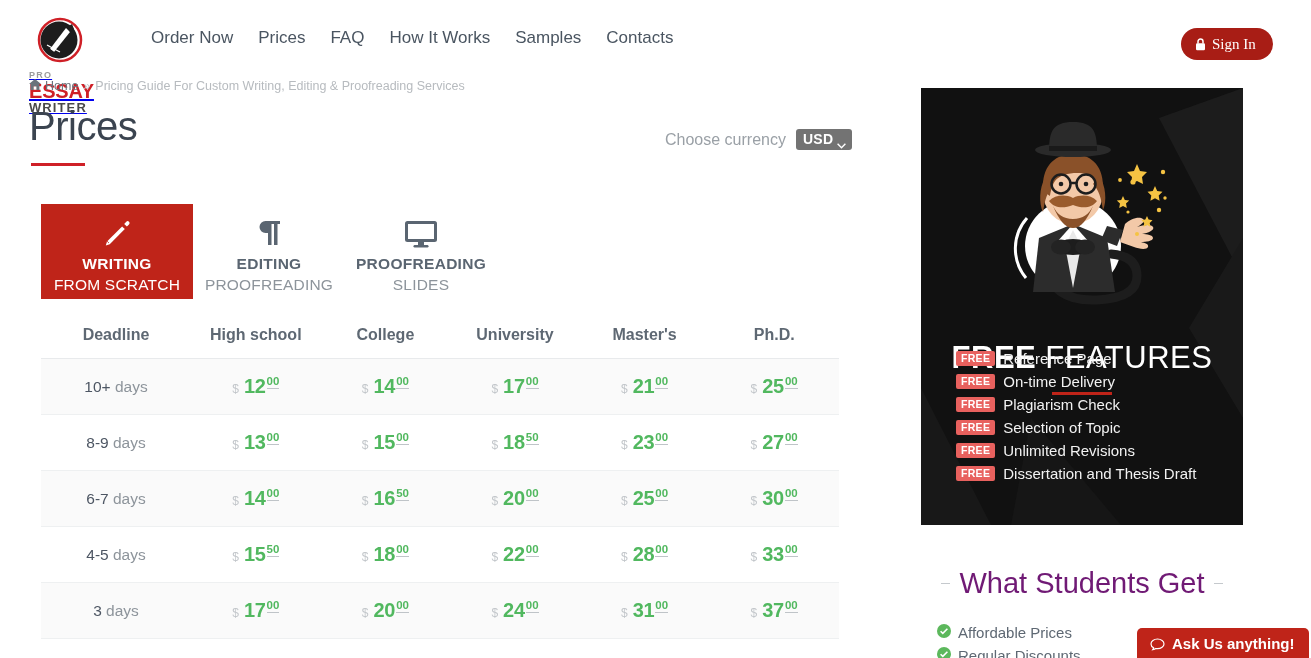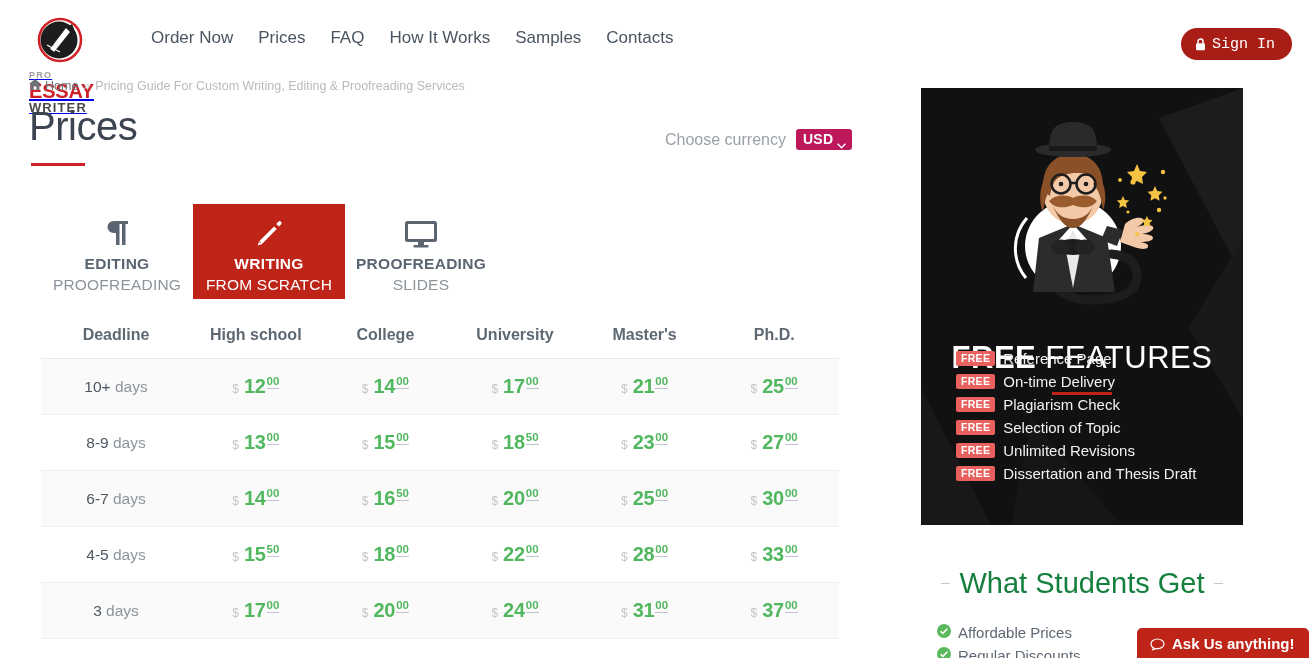--- a/index.html
+++ b/index.html
@@ -56,21 +56,21 @@
     font-size: 19px; color: #cf2027; letter-spacing: -0.2px;
   }
   .phone-sub { font-size: 10px; color: #9b9b9b; margin-top: 2px; white-space: nowrap; }
   .phone-sub b { color: #6f6f6f; }
 
   .signin {
     position: absolute; left: 1181px; top: 28px;
     background: #a81d15; color: #ffffff;
     border: none; border-radius: 22px;
     height: 32px; padding: 0 17px 0 14px;
-    font-size: 15px; font-family: Liberation Mono, monospace;
+    font-size: 15px; font-family: Liberation Serif, serif;
     display: flex; align-items: center; gap: 6px; cursor: pointer;
   }
   .lock-icon { width: 11px; height: 13px; }
 
   
   .breadcrumb {
     position: absolute; left: 29px; top: 79px;
     display: flex; align-items: center; gap: 5px;
     font-size: 12.5px;
   }
@@ -88,21 +88,21 @@
     width: 54px; height: 3px; background: #cf2027;
   }
 
   
   .currency-wrap {
     position: absolute; left: 665px; top: 129px;
     display: flex; align-items: center; gap: 10px;
   }
   .currency-label { font-size: 16px; color: #9aa0a6; }
   .currency-select {
-    background: #be185d; color: #ffffff; border-radius: 3px;
+    background: #737373; color: #ffffff; border-radius: 3px;
     padding: 2px 6px 3px 7px; font-size: 14px; font-weight: 700;
     display: flex; align-items: center; gap: 4px; cursor: pointer;
     letter-spacing: 0.3px;
   }
   .caret-dn { width: 9px; height: 6px; }
 
   
   .tabs { position: absolute; left: 41px; top: 204px; display: flex; }
   .tab {
     width: 152px; height: 95px; cursor: pointer;
@@ -175,21 +175,21 @@
     padding: 2px 5px 2px 5px; border-radius: 2px; line-height: 11px;
   }
   .feat-label { font-size: 15px; color: #f2f2f2; }
 
   
   .wsg-head {
     position: absolute; left: 921px; top: 567px;
     width: 322px; display: flex; align-items: center; justify-content: center; gap: 9px;
   }
   .wsg-dash { width: 9px; height: 1px; background: #c5c9cd; }
-  .wsg-title { font-size: 29px; color: #15803d; white-space: nowrap; }
+  .wsg-title { font-size: 29px; color: #701a75; white-space: nowrap; }
   .wsg-list { position: absolute; left: 937px; top: 621px; }
   .wsg-item { display: flex; align-items: center; gap: 7px; height: 23px; }
   .wsg-label { font-size: 15px; color: #5e6873; }
 
   
   .chat {
     position: absolute; left: 1137px; top: 628px;
     background: #bf2419; color: #ffffff;
     border-radius: 5px 5px 0 0;
     padding: 7px 14px 10px 13px;
@@ -265,40 +265,40 @@
     <span class="caret-dn">
       <svg width="9" height="6" viewBox="0 0 9 6">
           <path d="M0.6 0.8L4.5 4.7L8.4 0.8" fill="none" stroke="#ffffff" stroke-width="1.4"></path>
         </svg>
     </span>
   </div>
 </div>
 
 <div class="tabs">
 
-  <div class="tab">
-    <span class="tab-icon">
-      <svg width="30" height="32" viewBox="0 0 30 32">
-        <path d="M20 4H11.5a6 6 0 000 12H14v12h3.5V7H20v21h3.5V7H26V4z" fill="#5a6571"></path>
-      </svg>
-    </span>
-    <span class="ln1">EDITING</span>
-    <span class="ln2">PROOFREADING</span>
-  </div>
-
   <div class="tab active">
     <span class="tab-icon">
       <svg width="32" height="32" viewBox="0 0 32 32">
         <path d="M6 24.5l-1.2 3.9 3.9-1.2 15.1-15.1-2.7-2.7z" fill="#ffffff"></path>
         <path d="M23.2 6.9l2.7 2.7 2.1-2.1a1.9 1.9 0 000-2.7l0 0a1.9 1.9 0 00-2.7 0z" fill="#ffffff"></path>
         <path d="M6.2 24.3l1.6 1.6" stroke="#bf2419" stroke-width="1" fill="none"></path>
       </svg>
     </span>
     <span class="ln1">WRITING</span>
     <span class="ln2">FROM SCRATCH</span>
+  </div>
+
+  <div class="tab">
+    <span class="tab-icon">
+      <svg width="30" height="32" viewBox="0 0 30 32">
+        <path d="M20 4H11.5a6 6 0 000 12H14v12h3.5V7H20v21h3.5V7H26V4z" fill="#5a6571"></path>
+      </svg>
+    </span>
+    <span class="ln1">EDITING</span>
+    <span class="ln2">PROOFREADING</span>
   </div>
 
   <div class="tab">
     <span class="tab-icon">
       <svg width="36" height="32" viewBox="0 0 36 32">
         <rect x="2" y="4" width="32" height="21" rx="2.5" fill="#5a6571"></rect>
         <rect x="5" y="7" width="26" height="15" fill="#ffffff"></rect>
         <rect x="15" y="25" width="6" height="4" fill="#5a6571"></rect>
         <rect x="10.5" y="28" width="15" height="2.4" rx="1.2" fill="#5a6571"></rect>
       </svg>

